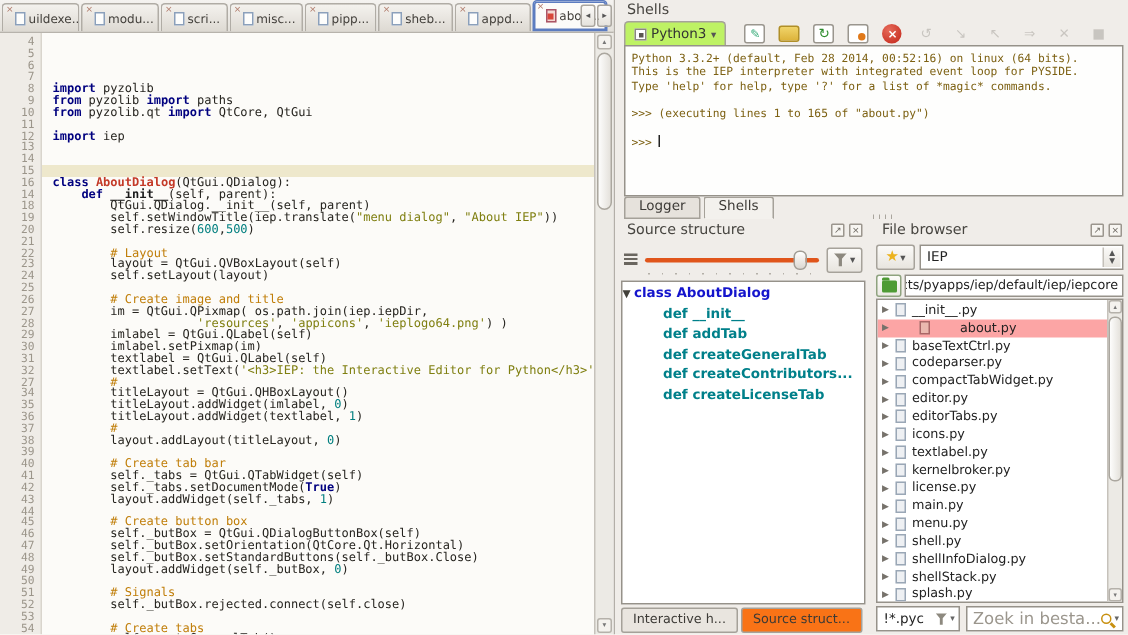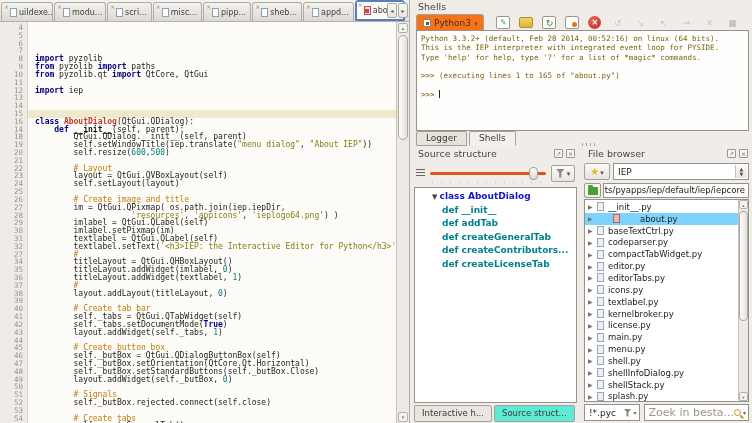--- a/index.html
+++ b/index.html
@@ -43,21 +43,21 @@
   #right-region { position:absolute; left:411px; top:0; right:0; bottom:0; background:#f0ede9; }
   .panel-title { font-size:9.5px; color:#474540; padding:1px 0 1px 7px; position:relative; }
   .title-icons { position:absolute; right:4px; top:2px; display:flex; gap:3px; }
   .mini-btn { width:9px; height:9px; border:1px solid #9b968e; background:#f7f5f1; font-size:6px; line-height:7px; text-align:center; color:#6a665f; border-radius:1px; }
   .mini-btn.float::before { content:"↗"; }
   .mini-btn.close::before { content:"×"; }
 
   
   #shells-panel { position:absolute; left:0; right:0; top:0; height:147px; }
   .shell-tabbar { display:flex; align-items:flex-end; height:18px; padding-left:5px; }
-  .shell-tab { display:flex; align-items:center; gap:3px; height:17px; padding:0 6px; border:1px solid #a6a29a; border-bottom:none; border-radius:3px 3px 0 0; background:#f97316; font-size:9px; color:#333; }
+  .shell-tab { display:flex; align-items:center; gap:3px; height:17px; padding:0 6px; border:1px solid #a6a29a; border-bottom:none; border-radius:3px 3px 0 0; background:#bef264; font-size:9px; color:#333; }
   .shell-tab-icon { width:8px; height:8px; border:1px solid #8a8680; background:#fff; position:relative; }
   .shell-tab-icon::after { content:""; position:absolute; left:2px; top:2px; width:3px; height:3px; background:#5a5650; }
   .dd-arrow::before { content:"▾"; font-size:7px; color:#555; }
   .shell-toolbar { display:flex; align-items:center; gap:9px; margin-left:12px; padding-bottom:2px; }
   .tbi { width:14px; height:13px; display:flex; align-items:center; justify-content:center; position:relative; font-size:9px; }
   .tbi.disabled { opacity:.4; }
   .ic-edit { background:#fff; border:1px solid #9a968e; border-radius:2px; }
   .ic-edit::before { content:"✎"; font-size:8px; color:#3a7; }
   .ic-folder { background:linear-gradient(#f0d46a,#ddb33a); border:1px solid #b08f28; border-radius:2px; height:11px; }
   .ic-restart { background:#fff; border:1px solid #9a968e; border-radius:2px; }
@@ -93,46 +93,46 @@
   .ss-controls { display:flex; align-items:center; gap:5px; padding:4px 4px 0 5px; height:22px; }
   .list-icon { width:9px; height:8px; background:linear-gradient(#6a665f 0 1.5px, transparent 1.5px 3px, #6a665f 3px 4.5px, transparent 4.5px 6px, #6a665f 6px 7.5px, transparent 7.5px); flex:0 0 auto; }
   .slider { position:relative; flex:1; height:14px; }
   .slider .track { position:absolute; left:0; right:0; top:6px; height:3px; border-radius:2px; background:#e0551b; }
   .slider .handle { position:absolute; top:1px; right:8px; width:9px; height:13px; border:1px solid #a19d95; border-radius:4px; background:linear-gradient(#fefefd,#dcd8d2); }
   .slider .ticks { position:absolute; left:2px; right:2px; bottom:-3px; height:1px; background:repeating-linear-gradient(90deg,#b4b0a8 0 1px, transparent 1px 9px); }
   .funnel-btn { flex:0 0 auto; width:24px; height:17px; border:1px solid #a6a29a; border-radius:2px; background:linear-gradient(#fbfaf8,#e8e5df); display:flex; align-items:center; justify-content:center; gap:2px; }
   .funnel { width:9px; height:9px; background:#8d897f; clip-path:polygon(0 0,100% 0,62% 45%,62% 100%,38% 100%,38% 45%); }
   .ss-tree { position:absolute; left:3px; right:2px; top:40px; bottom:20px; background:#fff; border:1px solid #96928a; padding-top:3px; overflow:hidden; }
   .tree-item { height:13.5px; font-size:9px; font-weight:bold; padding-left:27px; white-space:nowrap; overflow:hidden; }
-  .tree-item.kind-class { padding-left:17px; color:#1414cc; }
+  .tree-item.kind-class { padding-left:0; color:#1414cc; }
   .tree-item.kind-class::before { content:"▼ "; color:#42403a; font-size:7px; font-weight:normal; }
   .tree-item.kind-def { color:#00808a; }
   .ss-bottomtabs { position:absolute; left:3px; bottom:1px; display:flex; gap:2px; }
   .b-tab2 { padding:2px 7px 3px; font-size:8.5px; color:#3c3a36; border:1px solid #a5a199; border-radius:2px; background:#e9e5df; white-space:nowrap; }
-  .b-tab2.active { background:#5eead4; }
+  .b-tab2.active { background:#f97316; }
 
   
   .fb-row1 { display:flex; gap:3px; padding:3px 3px 0 3px; height:21px; }
   .star-btn { width:26px; height:17px; border:1px solid #a6a29a; border-radius:2px; background:linear-gradient(#fbfaf8,#e8e5df); display:flex; align-items:center; justify-content:center; gap:1px; }
   .star { color:#ecb31e; font-size:10px; line-height:10px; }
   .star::before { content:"★"; }
   .combo { flex:1; height:17px; border:1px solid #96928a; background:#fff; display:flex; align-items:center; padding-left:4px; font-size:9px; color:#222; position:relative; }
   .combo .spin { position:absolute; right:1px; top:1px; bottom:1px; width:12px; border-left:1px solid #c4c0b9; background:linear-gradient(#faf9f7,#e8e5df); display:flex; flex-direction:column; align-items:center; justify-content:center; font-size:5px; color:#555; line-height:5px; }
   .fb-row2 { display:flex; gap:2px; padding:2px 3px 0 3px; height:18px; }
   .folder-btn { width:17px; height:15px; border:1px solid #8fa37f; border-radius:2px; background:linear-gradient(#fdfcfa,#eceae4); display:flex; align-items:center; justify-content:center; }
   .folder-glyph { width:10px; height:8px; background:#4f9b35; border-radius:1px; position:relative; }
   .folder-glyph::before { content:""; position:absolute; top:-2px; left:0; width:5px; height:2px; background:#4f9b35; border-radius:1px 1px 0 0; }
   .path-field { flex:1; height:15px; border:1px solid #96928a; background:#fff; font-size:8.5px; color:#222; padding:1px 3px; overflow:hidden; white-space:nowrap; direction:rtl; text-align:left; }
   .path-field span { direction:ltr; unicode-bidi:bidi-override; }
   .fb-list { position:absolute; left:3px; right:3px; top:52px; bottom:21px; background:#fff; border:1px solid #96928a; overflow:hidden; padding-top:1px; }
   .fb-item { height:11.85px; display:flex; align-items:center; font-size:8.5px; color:#222; padding-left:3px; white-space:nowrap; }
   .fb-item .exp { width:9px; color:#76726b; font-size:6px; flex:0 0 auto; }
   .fb-item .exp::before { content:"▶"; }
   .fb-item .ficon { width:7px; height:9px; background:#eef0f3; border:1px solid #9aa7b6; margin-right:4px; flex:0 0 auto; }
-  .fb-item.selected { background:#7dd3fc;gap:16px; }
+  .fb-item.selected { background:#fca5a5;gap:16px; }
   .fb-item.selected .ficon { background:#eab9af; border-color:#a66; }
   .fb-scroll { position:absolute; right:0; top:0; bottom:0; width:10px; background:#eceae5; border-left:1px solid #c6c2bb; }
   .fb-scroll .sc-btn { position:absolute; left:0px; width:9px; height:9px; font-size:4.5px; color:#777; text-align:center; line-height:9px; background:#f4f2ee; border:1px solid #b5b1aa; border-radius:2px; }
   .fb-thumb { position:absolute; left:0px; width:9px; top:11px; height:110px; border:1px solid #aba79f; border-radius:4px; background:linear-gradient(90deg,#fdfdfc,#e4e1db); }
   .fb-bottom { position:absolute; left:3px; right:3px; bottom:2px; height:17px; display:flex; gap:4px; }
   .filter-field { width:86px; border:1px solid #96928a; background:#fff; display:flex; align-items:center; padding:0 2px 0 4px; font-size:9px; color:#222; }
   .filter-field .funnel { width:8px; height:8px; margin-left:auto; }
   .search-field { flex:1; border:1px solid #96928a; background:#fff; display:flex; align-items:center; padding:0 2px 0 4px; font-size:11px; }
   .search-field .ph { color:#9b968d; white-space:nowrap; overflow:hidden; }
   .mag { width:7px; height:7px; border:1.5px solid #c89010; border-radius:50%; position:relative; margin-left:auto; flex:0 0 auto; }

